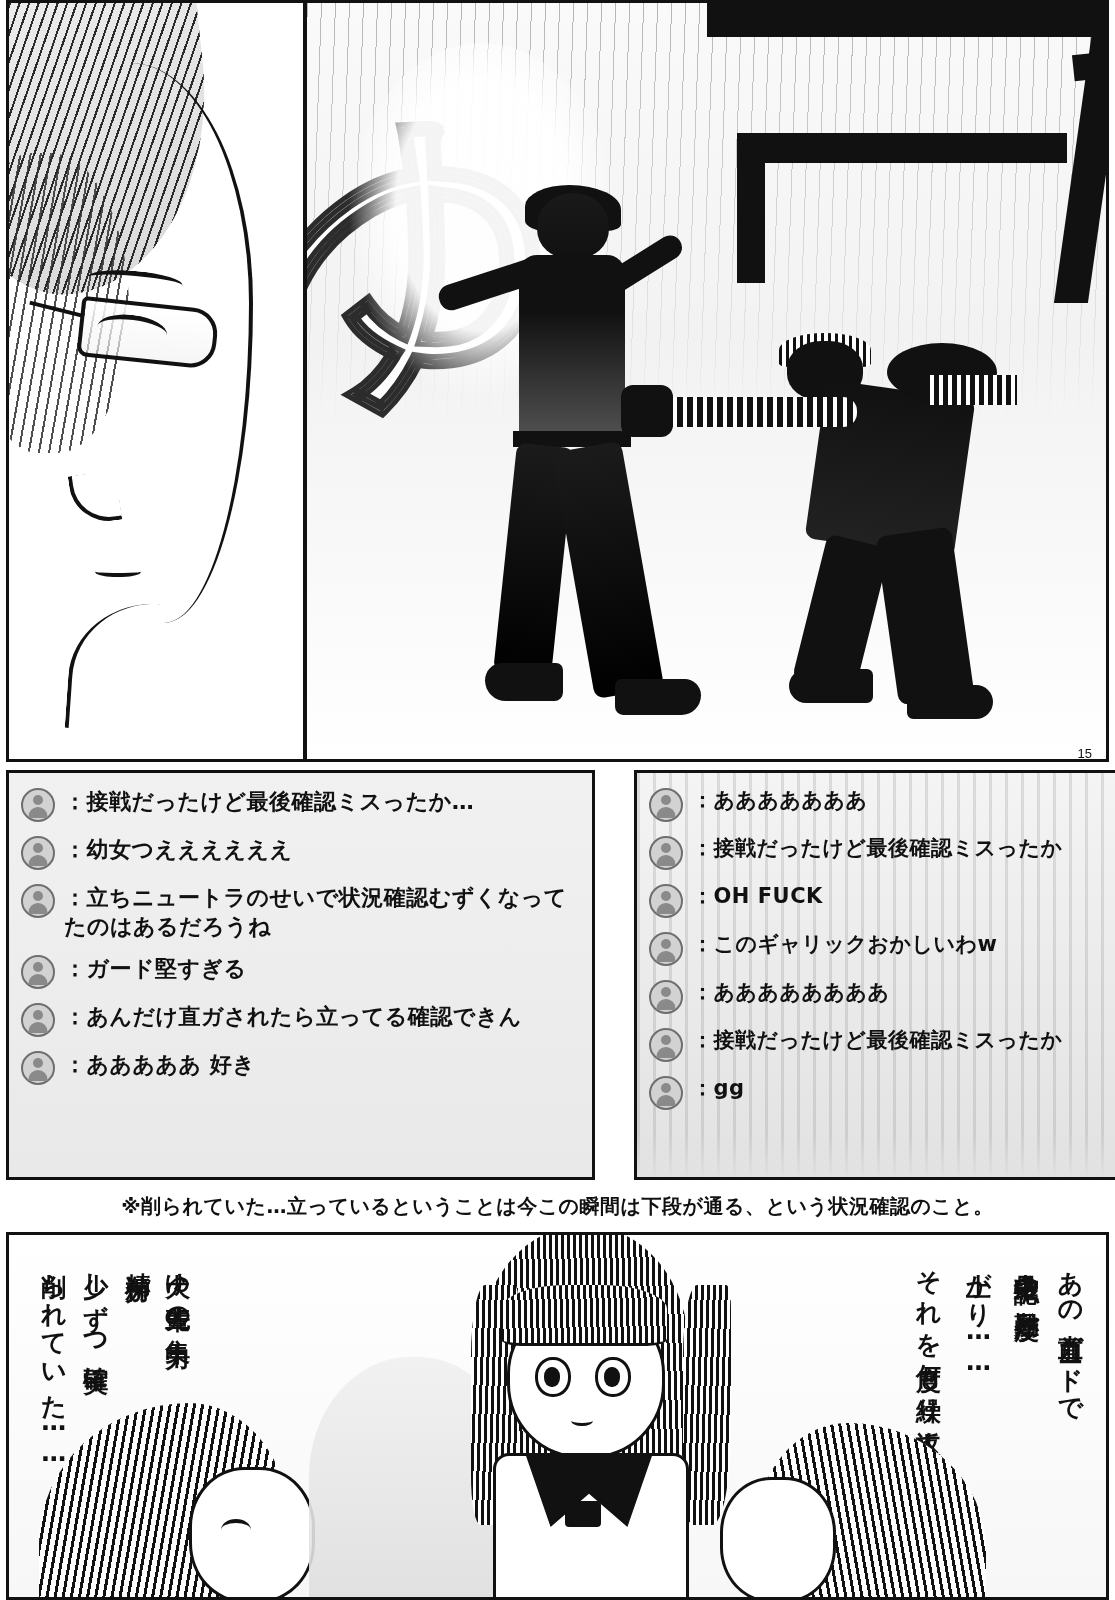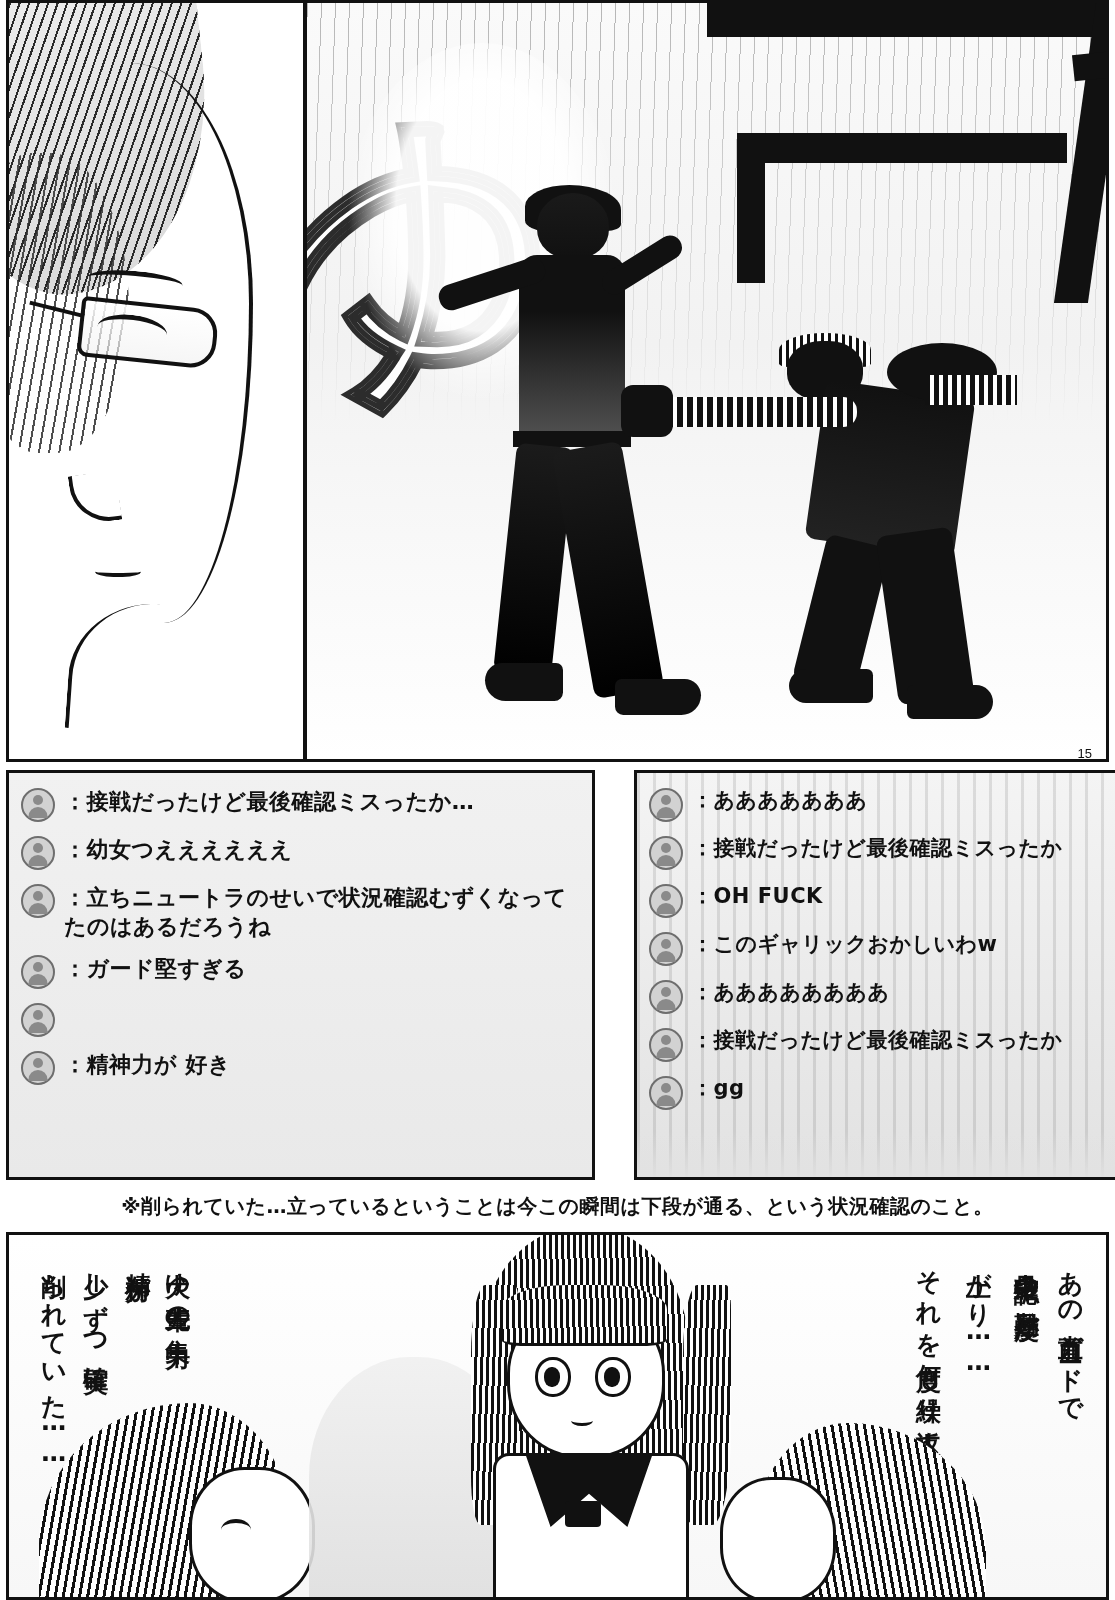--- a/index.html
+++ b/index.html
@@ -332,24 +332,25 @@
         <li class="citem">
           <span class="avatar"></span>
           <span class="ctext">：立ちニュートラのせいで状況確認むずくなってたのはあるだろうね</span>
         </li>
         <li class="citem">
           <span class="avatar"></span>
           <span class="ctext">：ガード堅すぎる</span>
         </li>
         <li class="citem">
           <span class="avatar"></span>
-        </li>
-        <li class="citem">
-          <span class="avatar"></span>
-          <span class="ctext">：精神力が 好き</span>
+          <span class="ctext">：あんだけ直ガされたら立ってる確認できん</span>
+        </li>
+        <li class="citem">
+          <span class="avatar"></span>
+          <span class="ctext">：あああああ 好き</span>
         </li>
       </ul>
     </div>
 
     <div class="cpanel right">
       <ul class="clist">
         <li class="citem">
           <span class="avatar"></span>
           <span class="ctext">：あああああああ</span>
         </li>

